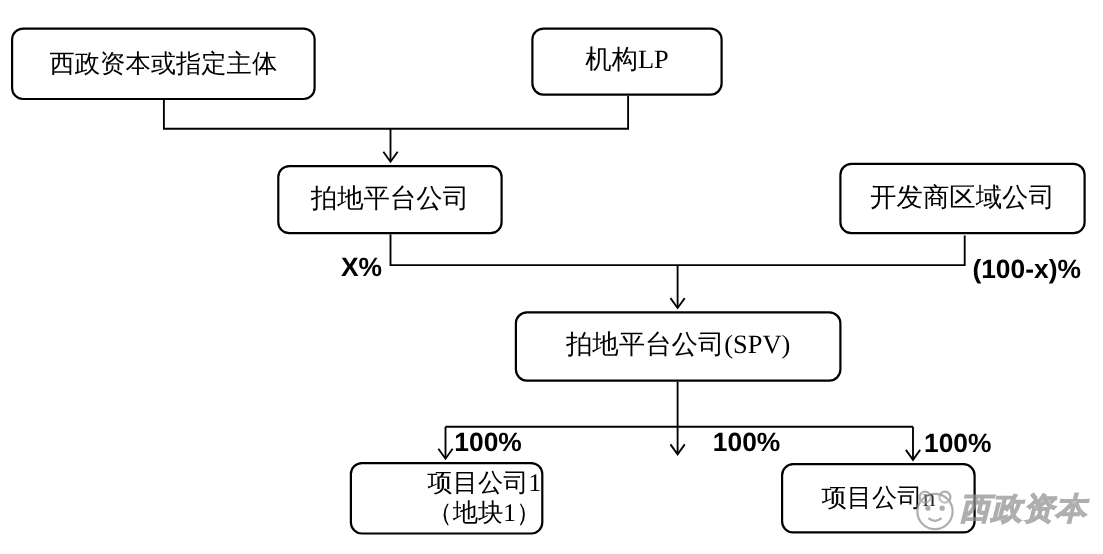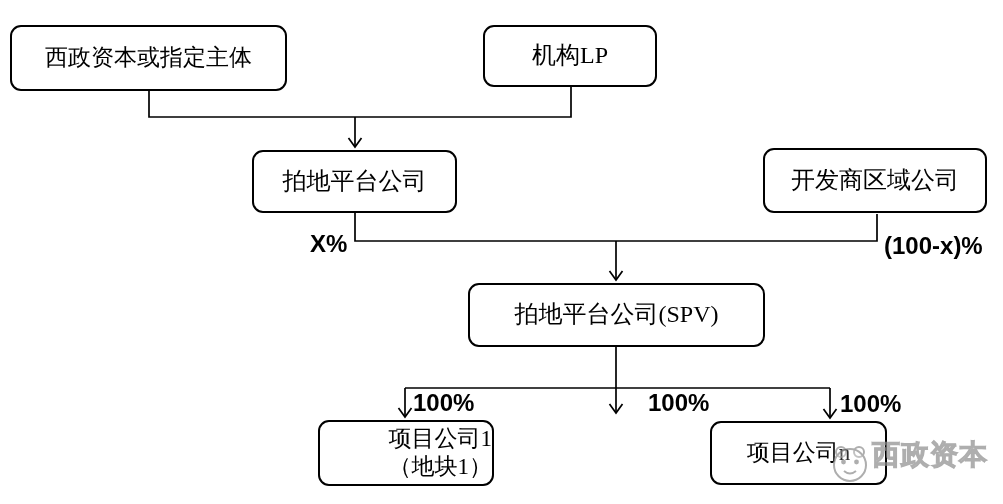--- a/index.html
+++ b/index.html
@@ -47,23 +47,24 @@
     font-size: 24px;
     color: #000000;
     white-space: nowrap;
     z-index: 3;
   }
   .watermark {
     position: absolute;
     left: 830px;
     top: 441px;
     display: flex;
-    align-items: flex-start;
+    align-items: center;
     z-index: 5;
     opacity: 0.72;
+    font-style: italic;
   }
   .watermark .wm-text {
     font-family: "Liberation Sans", "DejaVu Sans", sans-serif;
     font-weight: bold;
     font-size: 28px;
     letter-spacing: 1px;
     color: #b3b3b3;
     -webkit-text-stroke: 1px #8f8f8f;
     line-height: 1;
     margin-left: 2px;

